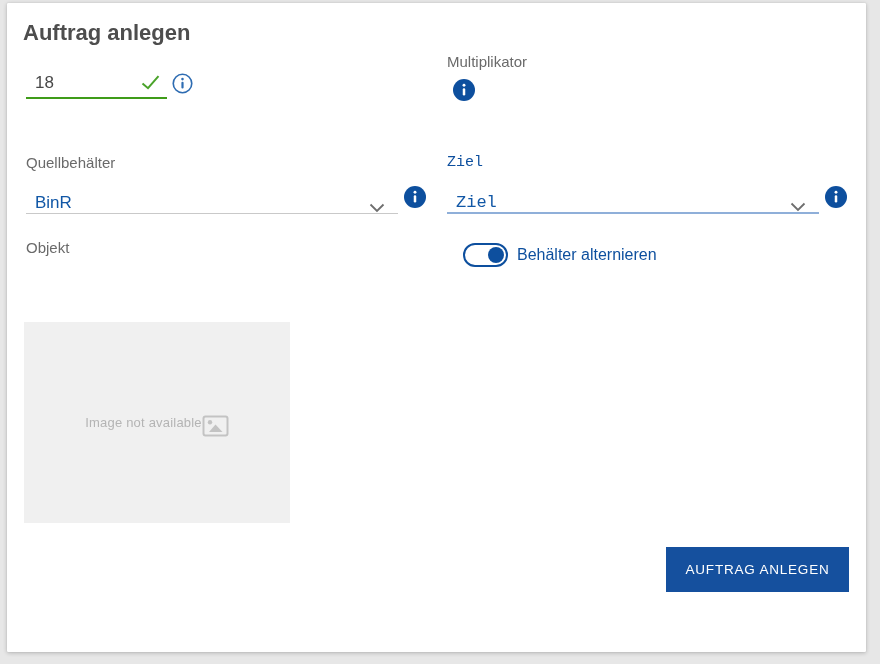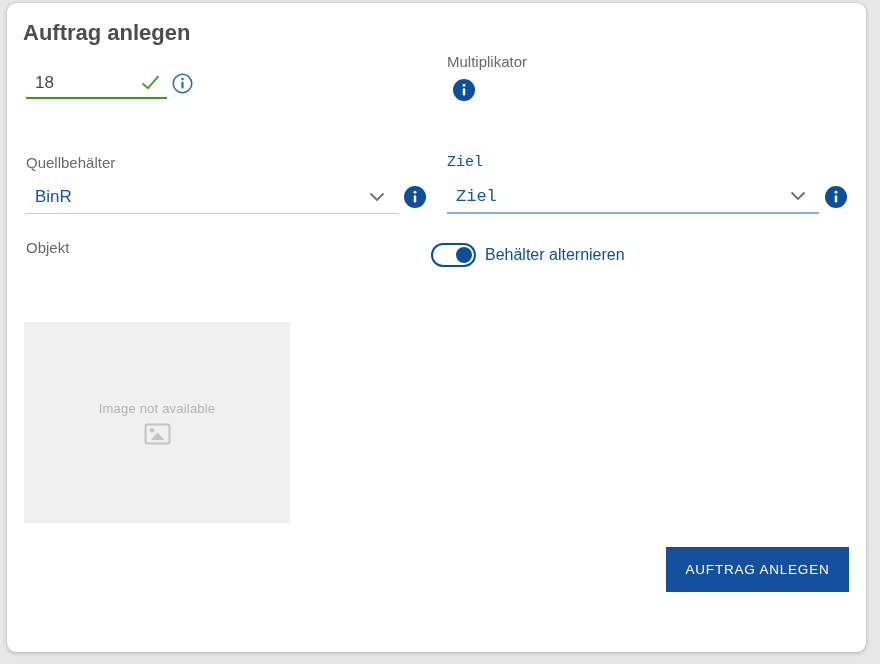--- a/index.html
+++ b/index.html
@@ -6,21 +6,21 @@
   html,body {
     width:880px; height:664px;
     background:#e7e7e7;
     font-family:"Liberation Sans","DejaVu Sans",sans-serif;
     overflow:hidden; position:relative;
   }
   .card {
     position:absolute; left:7px; top:3px;
     width:859px; height:649px;
     background:#ffffff;
-    border-radius:9px;
+    border-radius:1px;
     box-shadow:0 1px 4px rgba(0,0,0,0.22), 0 0 1px rgba(0,0,0,0.18);
   }
   .page-title {
     position:absolute; left:16px; top:17px;
     font-size:22px; font-weight:bold; color:#4d4d4d;
   }
   .field { position:absolute; }
   .field-label {
     font-size:15px; color:#6a6a6a; height:18px; margin-bottom:8px;
     white-space:nowrap;
@@ -31,50 +31,50 @@
     width:141px; height:31px;
     border-bottom:2px solid #3f9c19;
     display:flex; align-items:center; justify-content:space-between;
     padding:0 7px 0 9px;
     cursor:text;
   }
   .input-value { font-size:17px; color:#484848; }
   .select-input {
     width:372px; height:34px;
     border-bottom:1px solid #c9c9c9;
-    display:flex; align-items:center; justify-content:space-between;
+    display:flex; align-items:flex-end; justify-content:space-between;
     padding:0 13px 0 9px;
     cursor:pointer;
   }
   .select-input.focused { border-bottom:2px solid #8fafd9; }
   .select-value { font-size:17px; color:#1157a6; }
   .icon { display:inline-flex; align-items:center; justify-content:center; }
   .info-btn { margin-left:6px; cursor:pointer; display:inline-flex; }
   .info-btn.tight { margin-left:5px; }
   .toggle-row {
-    position:absolute; left:424px; top:240px;
+    position:absolute; left:456px; top:240px;
     display:flex; align-items:center;text-align:right;
   }
   .toggle {
     width:45px; height:24px;
     border:2px solid #0d4f9e; border-radius:13px;
     background:#fff; position:relative; cursor:pointer;
     flex:0 0 auto;
   }
   .toggle .knob {
     position:absolute; right:2px; top:2px;
     width:16px; height:16px; border-radius:50%;
     background:#0d4f9e;
   }
   .toggle-label { margin-left:9px; font-size:16px; color:#0d4f9e; white-space:nowrap; }
   .image-placeholder {
     position:absolute; left:17px; top:319px;
     width:266px; height:201px;
     background:#f0f0f0;
-    display:flex; flex-direction:column; align-items:center; justify-content:center;
+    display:flex; flex-direction:row; align-items:center; justify-content:center;
   }
   .image-placeholder .ph-text {
     font-size:13px; color:#b4b4b4; letter-spacing:0.2px;
   }
   .image-placeholder .ph-icon { margin-top:7px; }
   .submit-button {
     position:absolute; left:659px; top:544px;
     width:183px; height:45px;
     background:#15509e; border:none; border-radius:0;
     color:#ffffff; font-size:13.5px; letter-spacing:0.8px;

